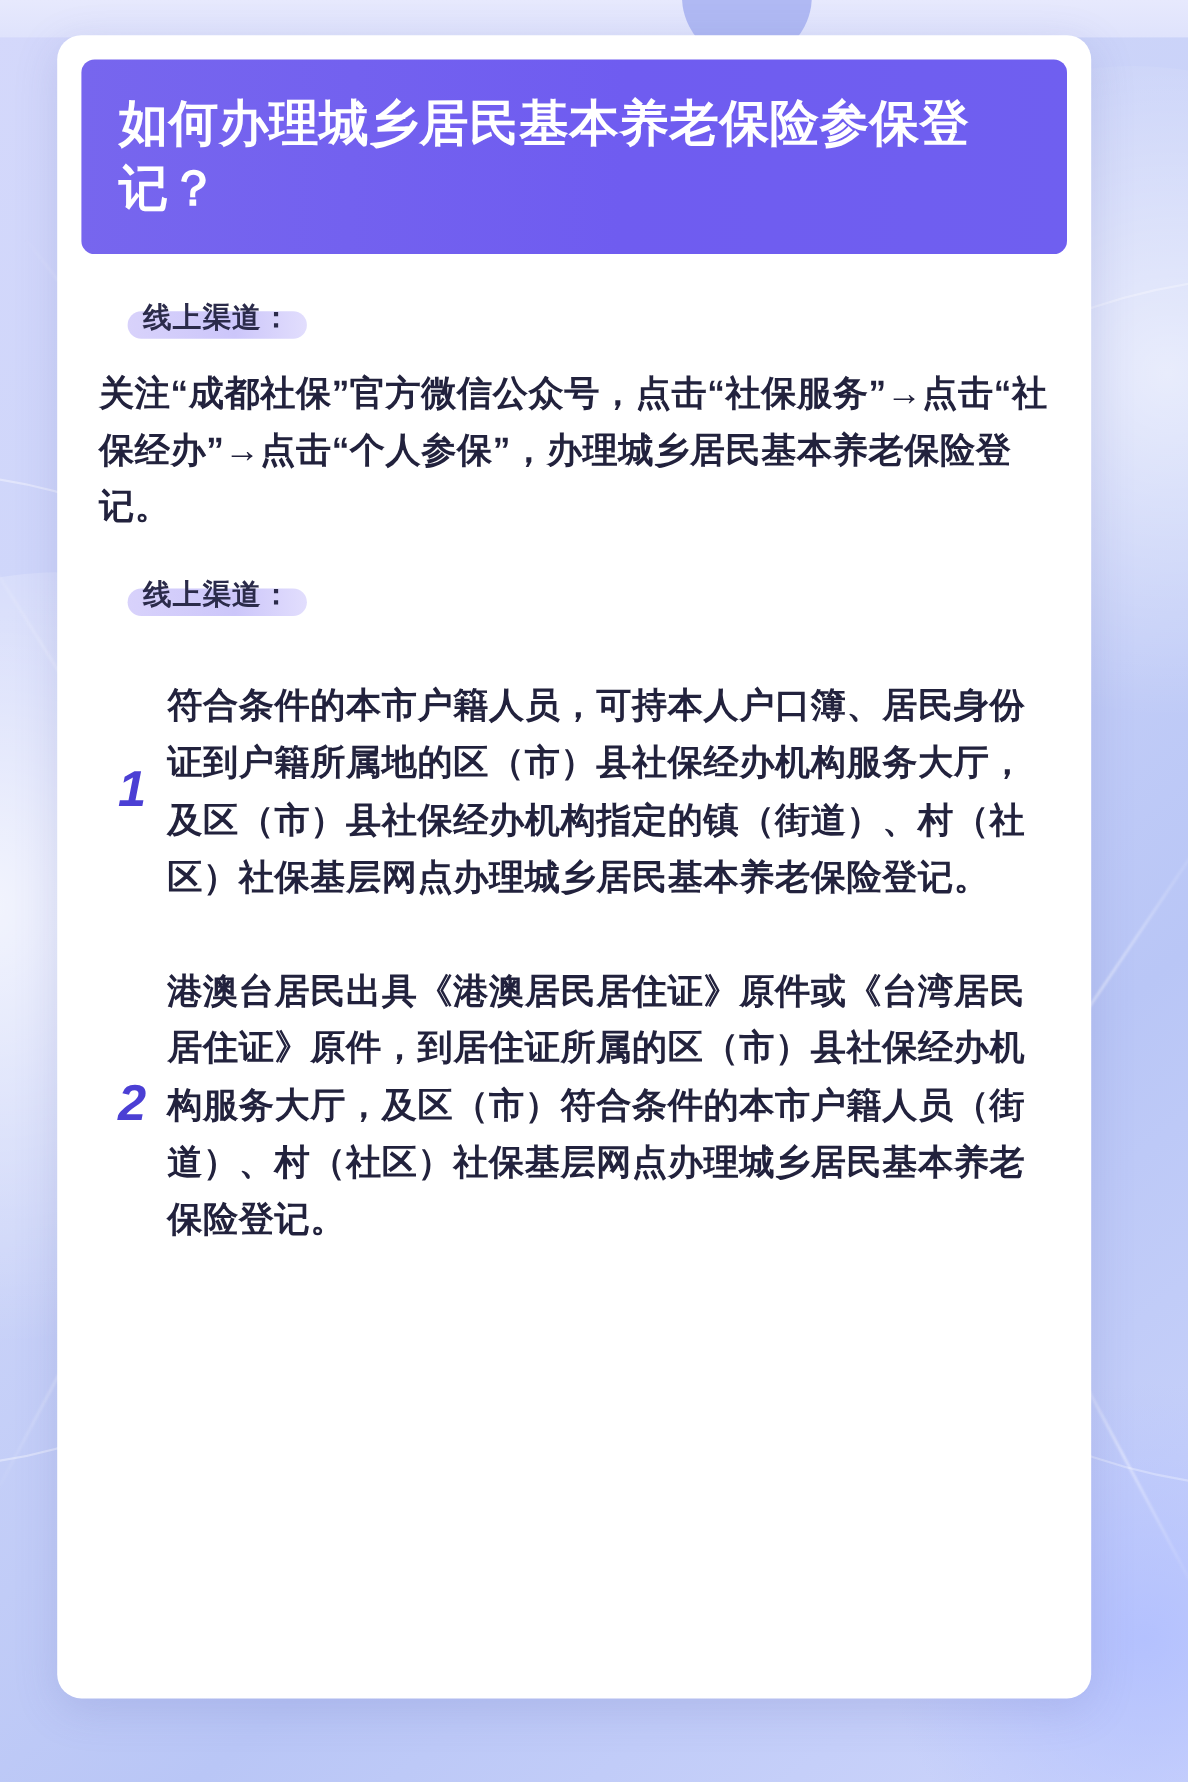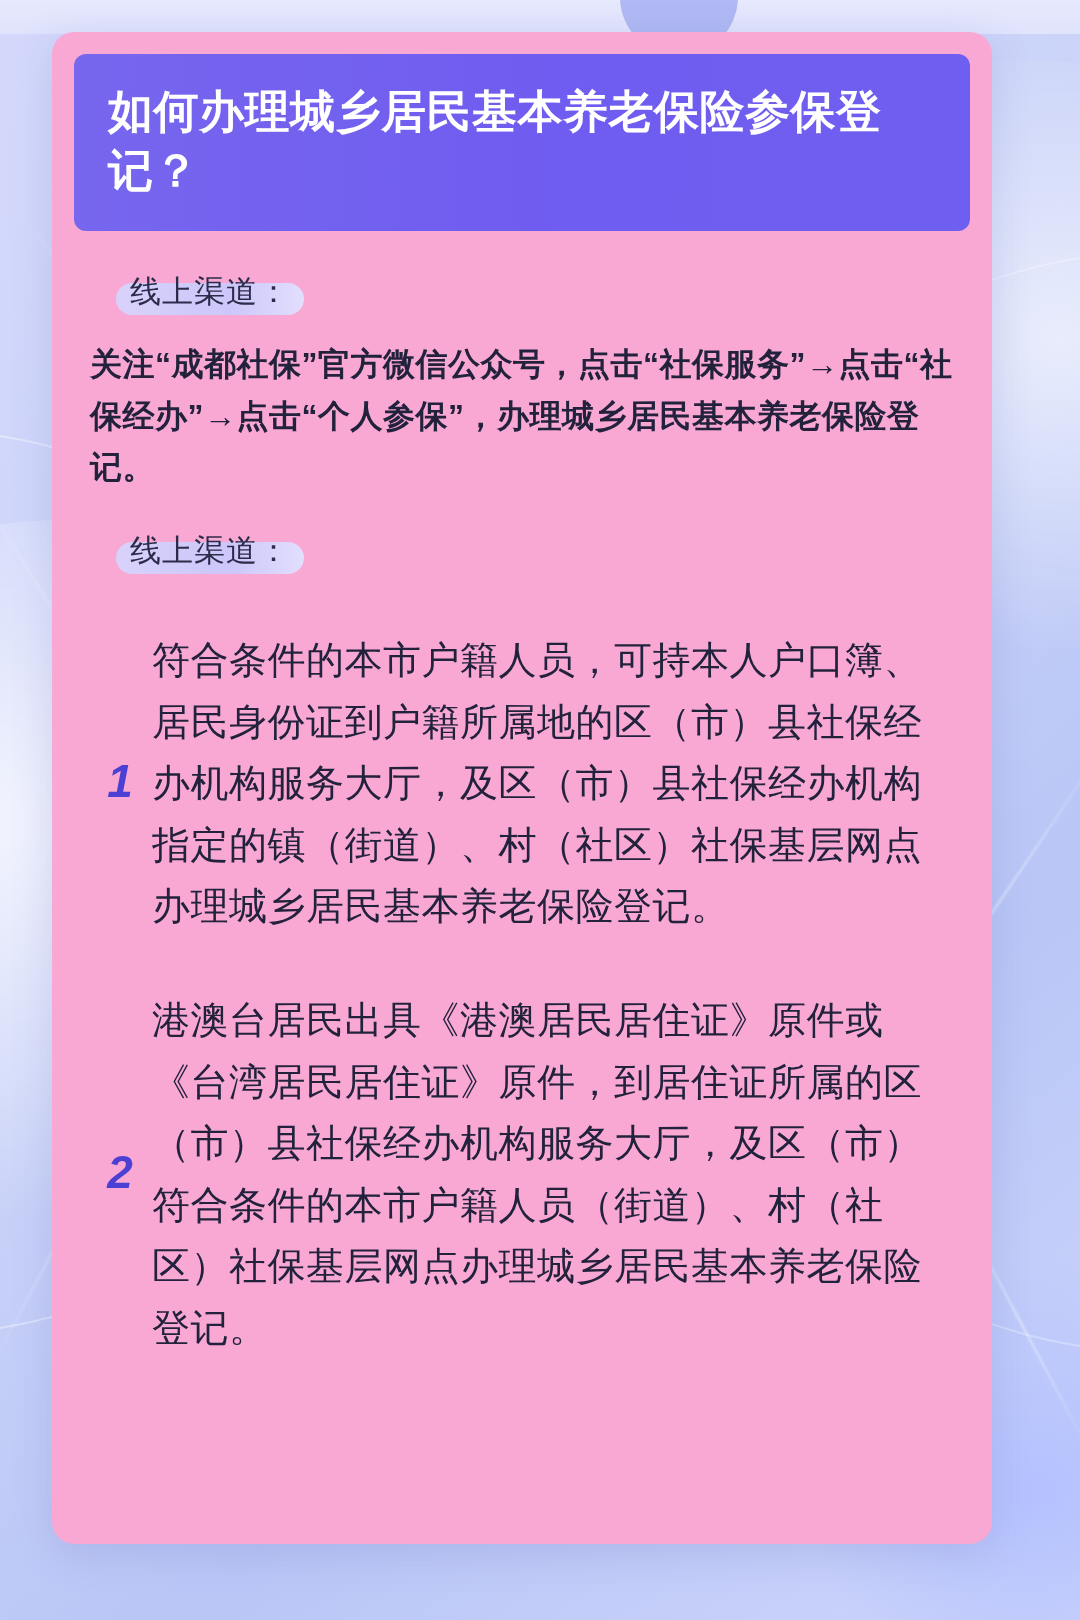--- a/index.html
+++ b/index.html
@@ -75,21 +75,21 @@
     opacity: 0.9;
   }
 
   
   .card {
     position: absolute;
     left: 52px;
     top: 32px;
     width: 940px;
     height: 1512px;
-    background: #f9a8d4;
+    background: #ffffff;
     border-radius: 22px;
     box-shadow: 0 10px 40px rgba(90, 95, 180, 0.18);
     overflow: hidden;
   }
 
   .card-header {
     margin: 22px 22px 0 22px;
     background: #6c5ce7;
     background: linear-gradient(92deg, #7766ee 0%, #6f5cf0 55%, #6f5ff0 100%);
     border-radius: 12px;
@@ -120,22 +120,22 @@
     right: 0;
     top: 14px;
     bottom: 2px;
     background: linear-gradient(90deg, #d8d2fb 0%, #ccc6fa 60%, #e2defd 100%);
     border-radius: 20px;
     z-index: 0;
   }
   .section-label .txt {
     position: relative;
     z-index: 1;
-    font-size: 31px;
-    font-weight: normal;
+    font-size: 26px;
+    font-weight: bold;
     color: #2b2b4a;
     letter-spacing: 1px;
   }
 
   .para {
     font-size: 32px;
     line-height: 1.62;
     color: #22223d;
     font-weight: bold;
     letter-spacing: 0.5px;
@@ -157,24 +157,24 @@
     width: 64px;
     font-size: 46px;
     font-weight: bold;
     font-style: italic;
     color: #4b3fd4;
     text-align: center;
     line-height: 1;
     padding-bottom: 6px;
   }
   .item-text {
-    font-size: 38px;
+    font-size: 32px;
     line-height: 1.62;
     color: #22223d;
-    font-weight: normal;
+    font-weight: bold;
     letter-spacing: 0.5px;
     flex: 1 1 auto;
   }
   .item-1 { margin-top: 46px; }
   .item-2 { margin-top: 52px; }
 </style>
 </head>
 <body>
 
 <div class="bg">

